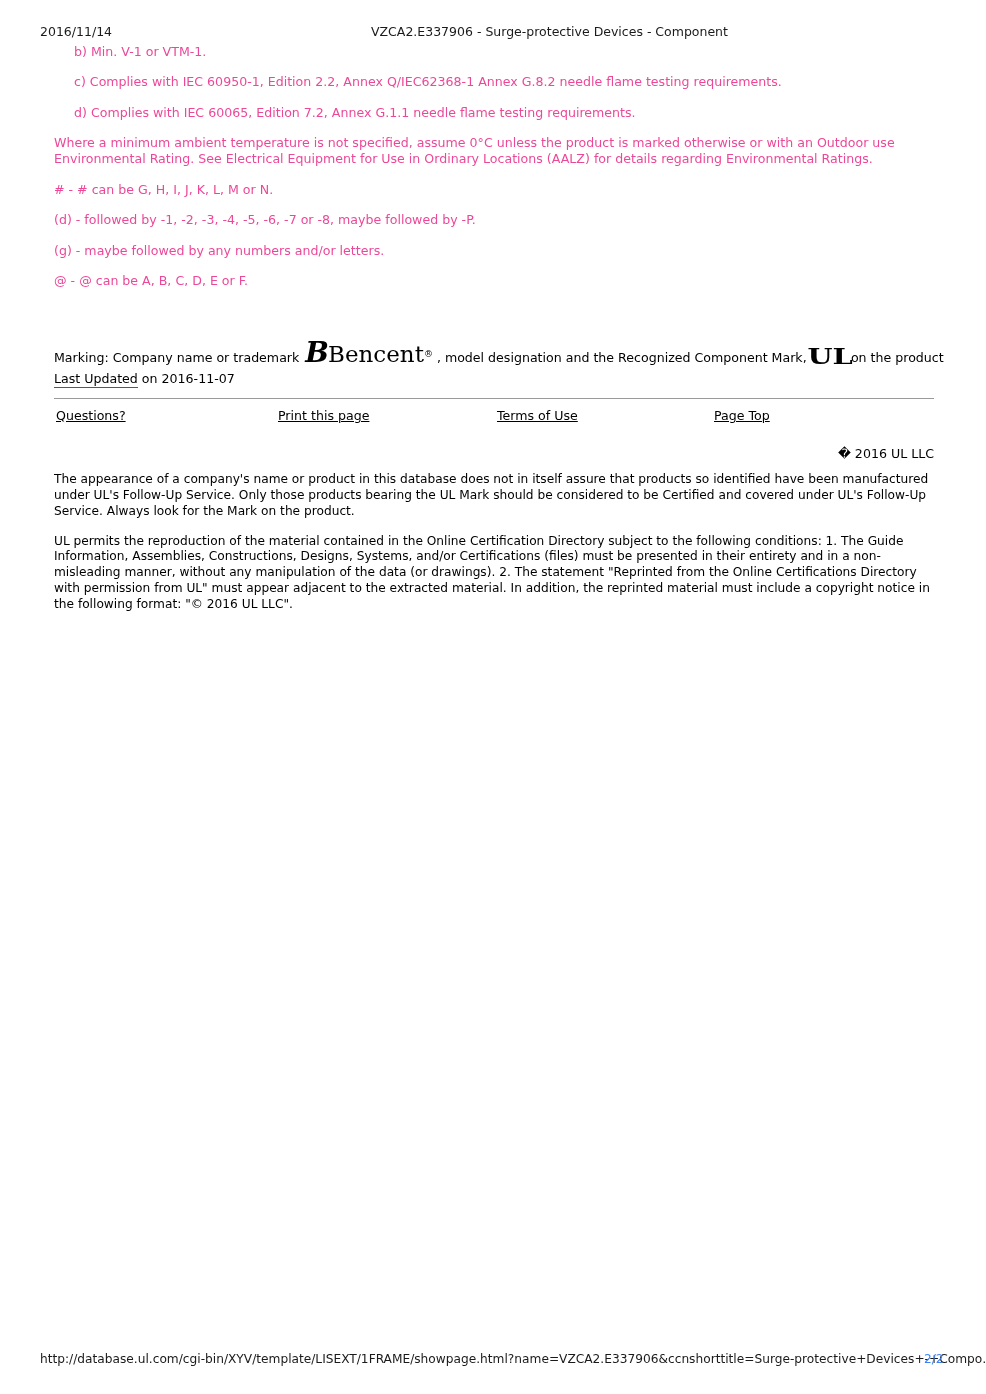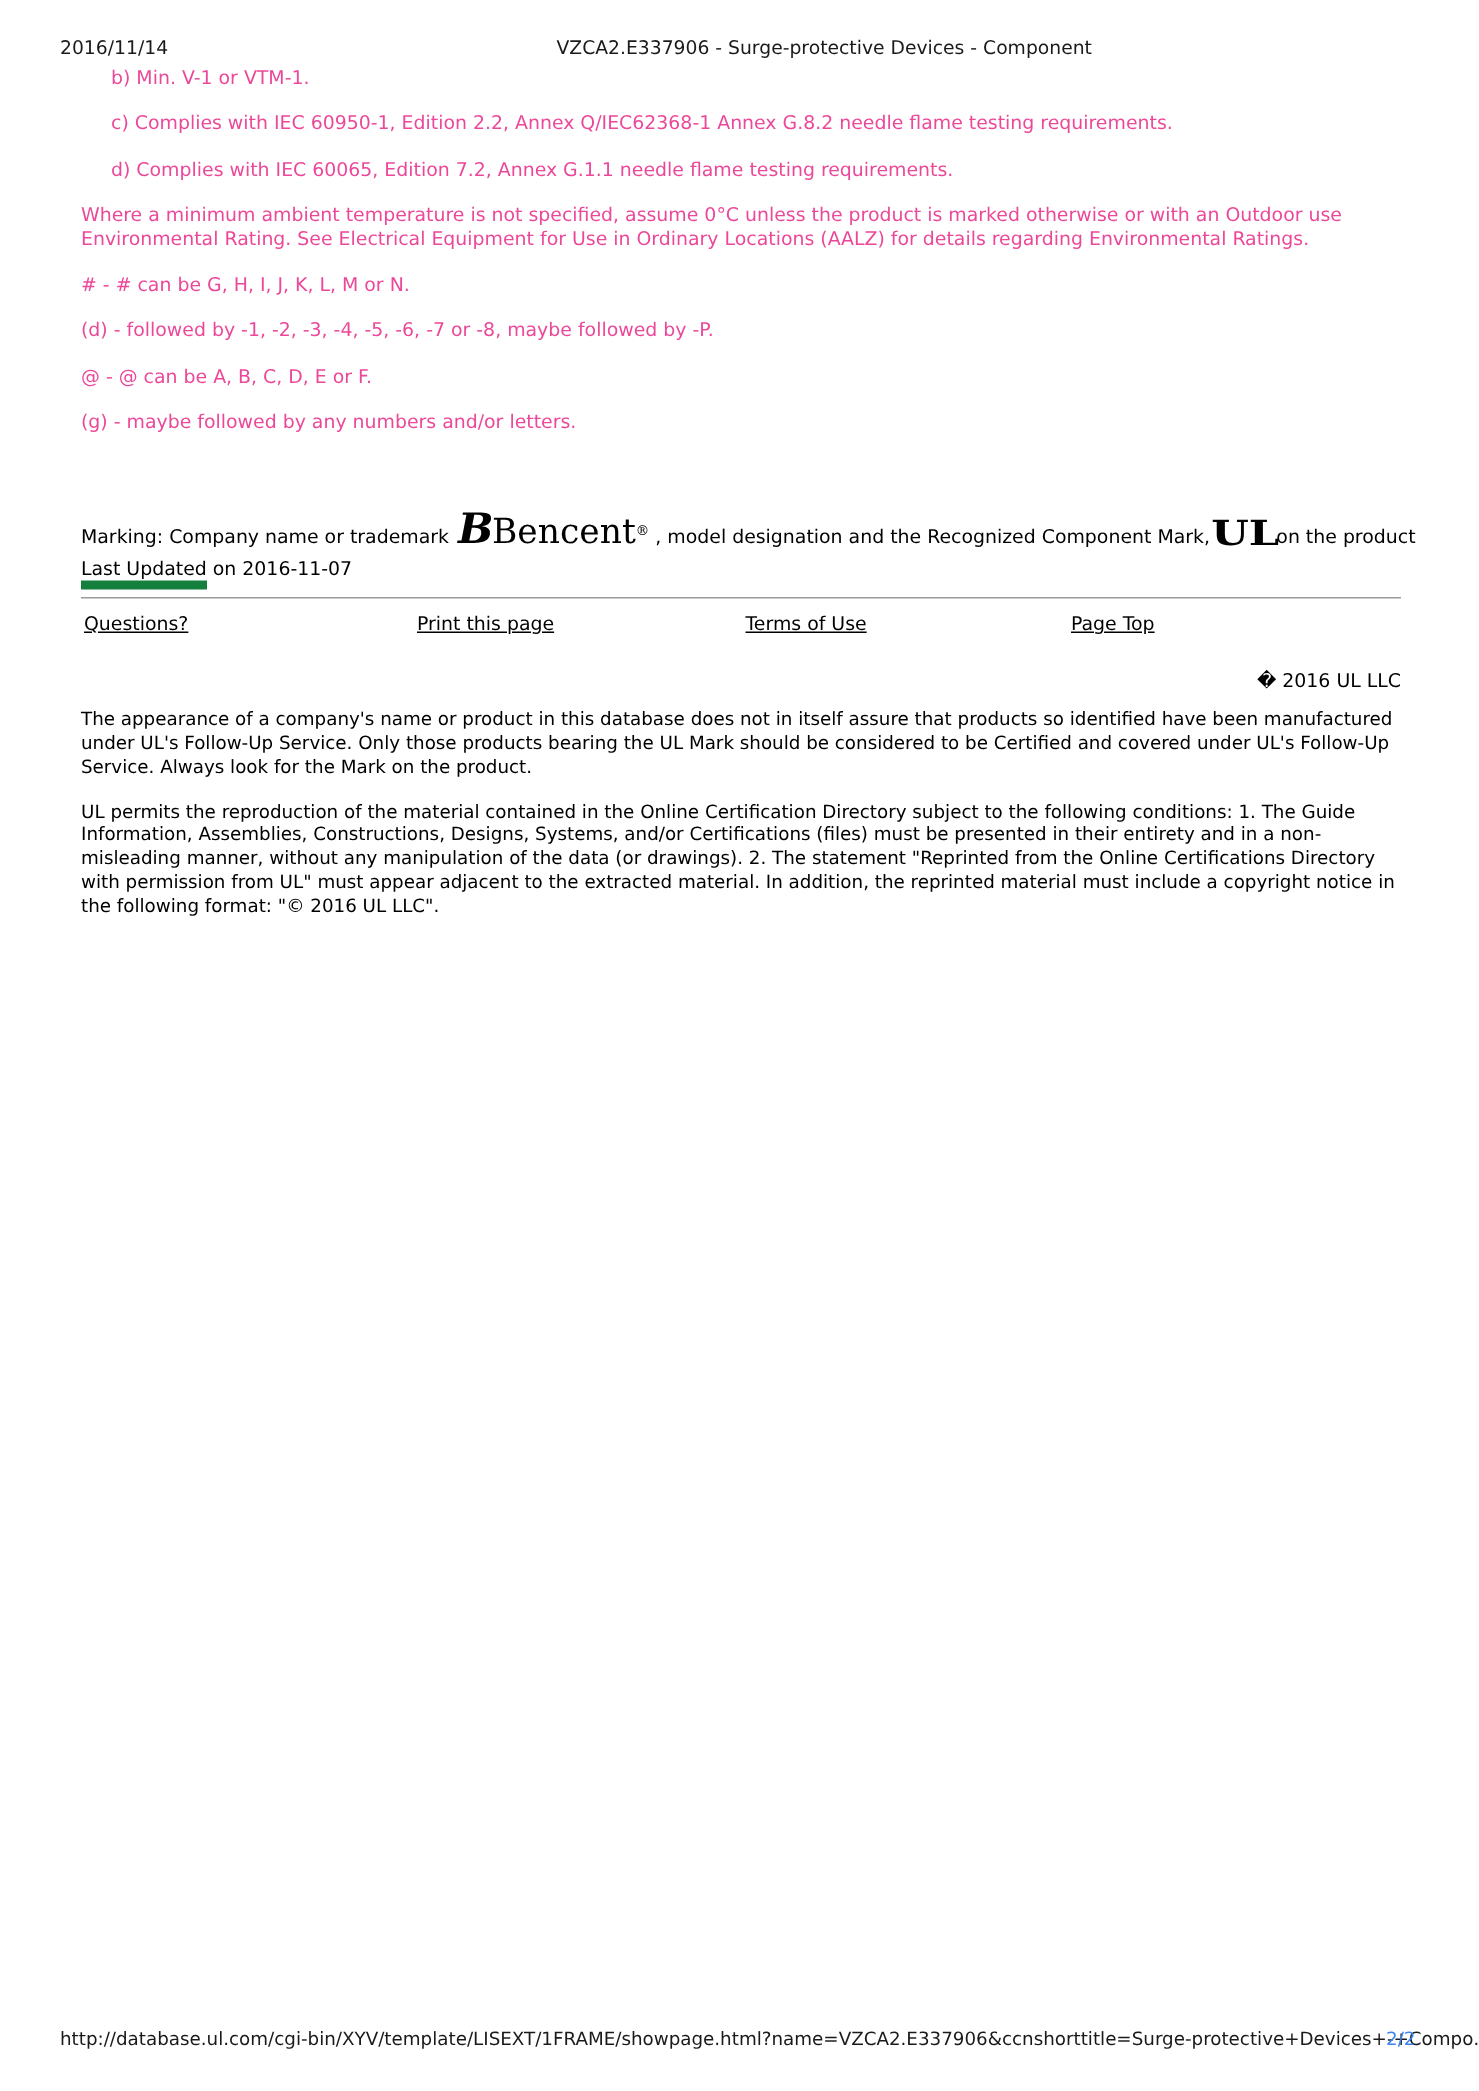--- a/index.html
+++ b/index.html
@@ -93,21 +93,21 @@
     position: relative;
     top: 4px;
     margin: 0 3px 0 5px;
     transform: scaleX(1.25);
   }
   .marking-line2 { margin-top: 1px; }
   .last-updated {
     margin-top: 4px;
   }
   .last-updated .lu-label {
-    border-bottom: 6px solid #15803d;
+    border-bottom: 1px solid #15803d;
     padding-bottom: 1px;
   }
 
   hr.rule {
     position: absolute;
     left: 54px;
     top: 398px;
     width: 880px;
     height: 0;
     border: none;
@@ -176,22 +176,22 @@
   <div class="hdr hdr-date">2016/11/14</div>
   <div class="hdr hdr-title">VZCA2.E337906 - Surge-protective Devices - Component</div>
 
   <div class="content">
     <p class="para indent">b) Min. V-1 or VTM-1.</p>
     <p class="para indent">c) Complies with IEC 60950-1, Edition 2.2, Annex Q/IEC62368-1 Annex G.8.2 needle flame testing requirements.</p>
     <p class="para indent">d) Complies with IEC 60065, Edition 7.2, Annex G.1.1 needle flame testing requirements.</p>
     <p class="para">Where a minimum ambient temperature is not specified, assume 0°C unless the product is marked otherwise or with an Outdoor use Environmental Rating. See Electrical Equipment for Use in Ordinary Locations (AALZ) for details regarding Environmental Ratings.</p>
     <p class="para"># - # can be G, H, I, J, K, L, M or N.</p>
     <p class="para">(d) - followed by -1, -2, -3, -4, -5, -6, -7 or -8, maybe followed by -P.</p>
+    <p class="para">(g) - maybe followed by any numbers and/or letters.</p>
     <p class="para">@ - @ can be A, B, C, D, E or F.</p>
-    <p class="para">(g) - maybe followed by any numbers and/or letters.</p>
   </div>
 
   <div class="marking-block">
     <div class="marking-line1">
       <span>Marking: Company name or trademark</span>
       <span class="logo-bencent">
         <span class="bc-b">B</span><span class="bc-word">Bencent</span><span class="bc-reg">®</span>
       </span>
       <span>, model designation and the Recognized Component Mark,</span>
       <span class="ul-mark">UL</span>

